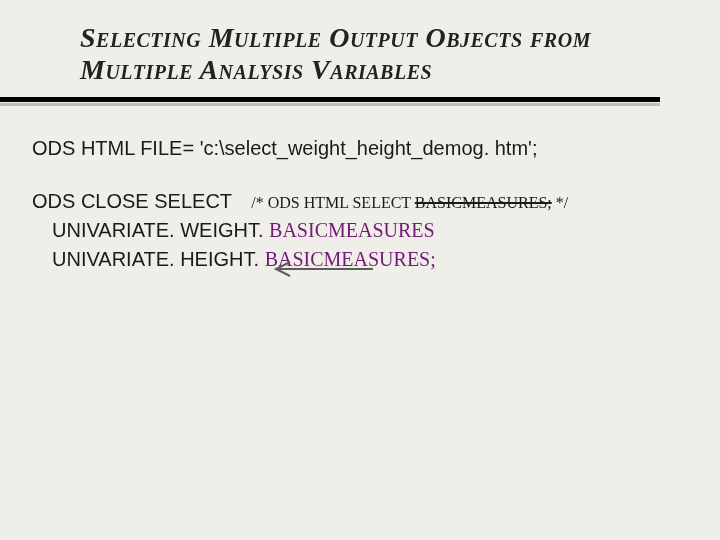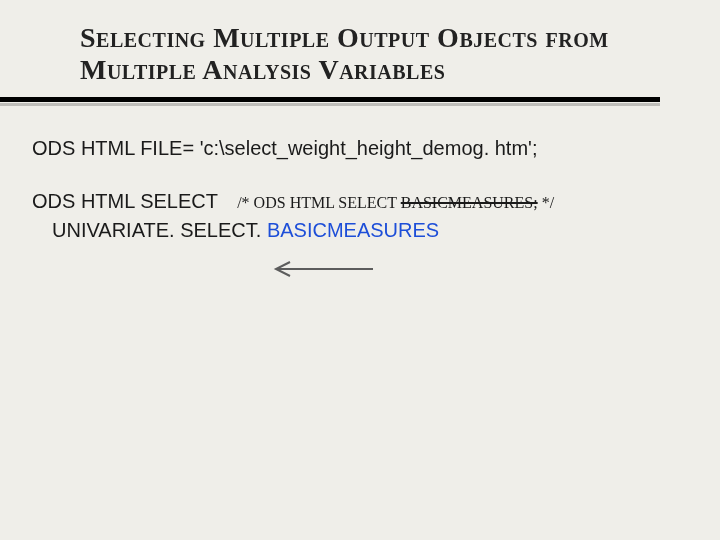--- a/index.html
+++ b/index.html
@@ -6,20 +6,21 @@
     body {
       width: 720px;
       height: 540px;
       background: #efeee9;
       font-family: Arial, Helvetica, sans-serif;
       position: relative;
       overflow: hidden;
     }
     .slide-header {
       padding: 22px 80px 6px 80px;
+      font-style: italic;
     }
     .slide-title {
       font-family: "Copperplate", "Copperplate Gothic Bold", "Georgia", serif;
       font-variant: small-caps;
       font-weight: bold;
       letter-spacing: 0.5px;
       font-size: 28px;
       line-height: 1.15;
       color: #222;
     }
@@ -56,21 +57,21 @@
       display: inline-block;
       font-family: "Times New Roman", Times, serif;
       font-size: 16px;
       margin-left: 14px;
       vertical-align: baseline;
     }
     .strike {
       text-decoration: line-through;
       text-decoration-thickness: 1.5px;
     }
-    .red { color: #1d4ed8; }
+    .red { color: #701a75; font-family: Liberation Serif, serif; }
     .arrow-svg {
       position: absolute;
       top: 260px;
       left: 268px;
       width: 110px;
       height: 18px;
     }
   </style>
 </head>
 <body>
@@ -82,27 +83,30 @@
 <div class="title-underline-shadow"></div>
 
 <div class="content">
 
   <div class="block">
     <div class="line">ODS HTML FILE= 'c:\select_weight_height_demog. htm';</div>
   </div>
 
   <div class="block">
     <div class="line">
-      <span>ODS HTML SELECT</span>
+      <span>ODS CLOSE SELECT</span>
       <span class="comment">
         <span>/* ODS HTML SELECT </span><span class="strike">BASICMEASURES;</span><span> */</span>
       </span>
     </div>
     <div class="line indent">
-      <span>UNIVARIATE. SELECT. </span><span class="red">BASICMEASURES</span>
+      <span>UNIVARIATE. WEIGHT. </span><span class="red">BASICMEASURES</span>
+    </div>
+    <div class="line indent">
+      <span>UNIVARIATE. HEIGHT. </span><span class="red">BASICMEASURES;</span>
     </div>
   </div>
 
 
 </div>
 
 <svg class="arrow-svg" viewBox="0 0 110 18">
   <line x1="105" y1="9" x2="10" y2="9" stroke="#5c5c5c" stroke-width="2"></line>
   <polyline points="22,2 8,9 22,16" fill="none" stroke="#5c5c5c" stroke-width="2"></polyline>
 </svg>

